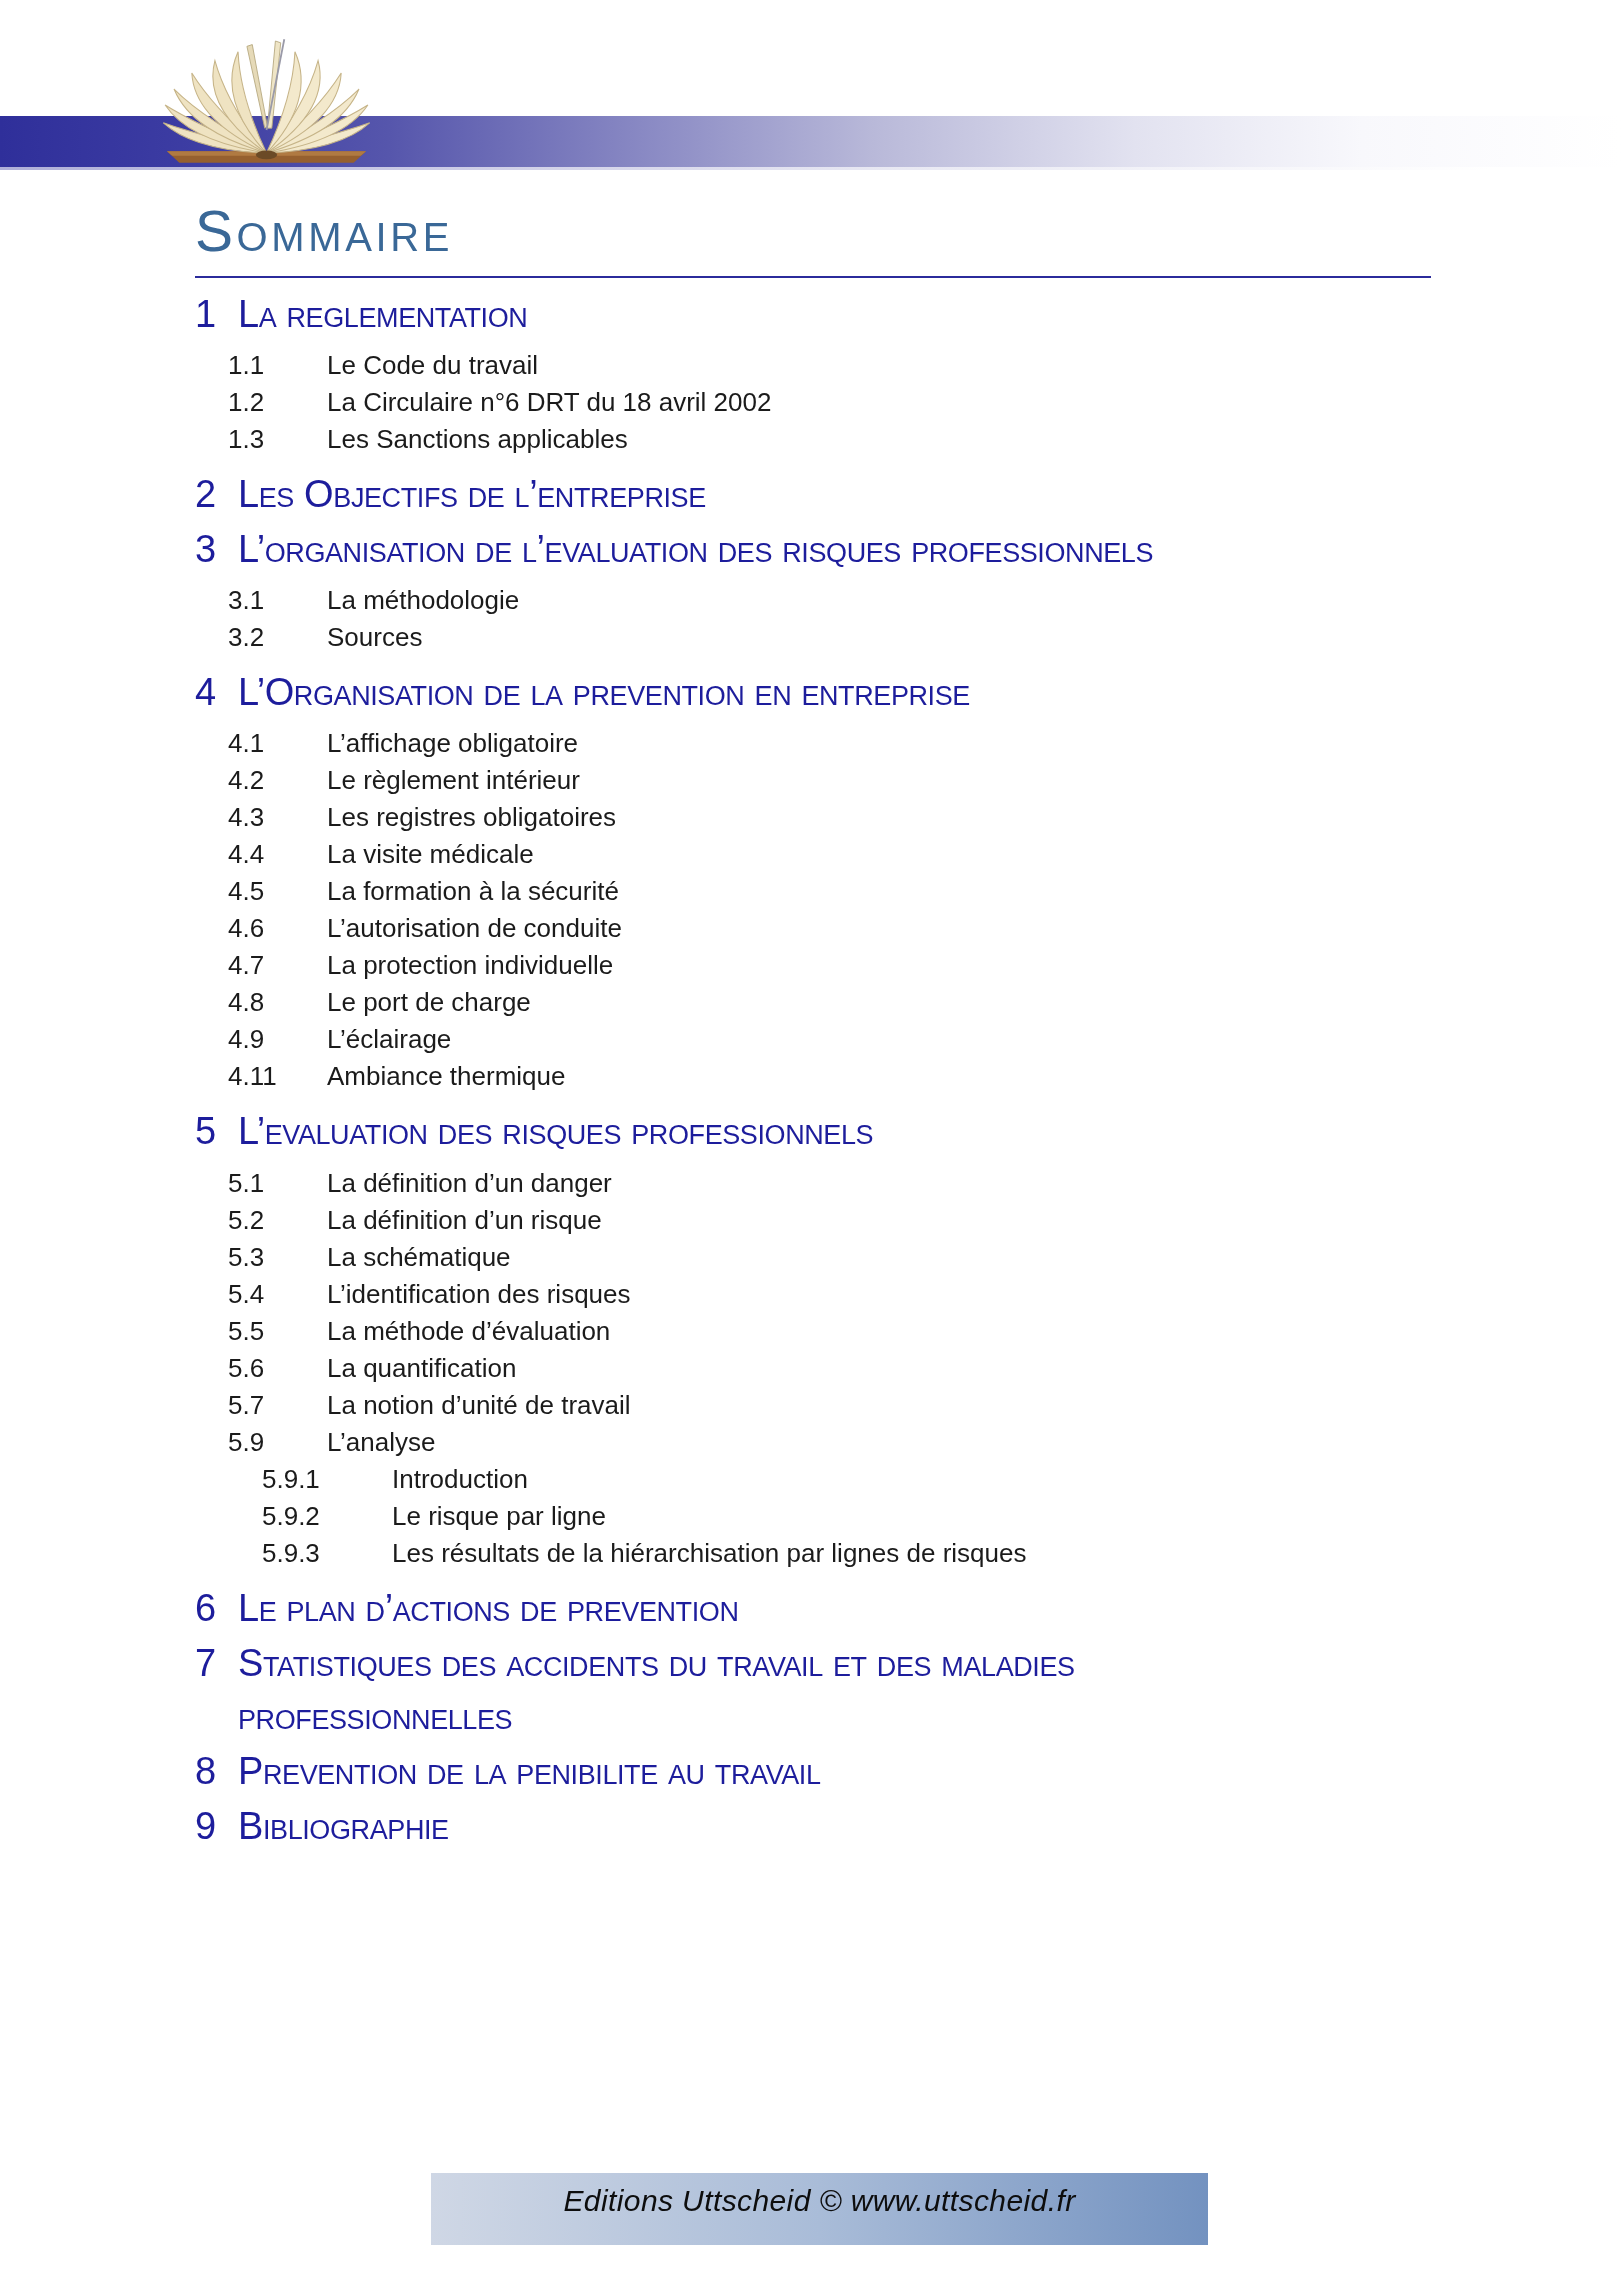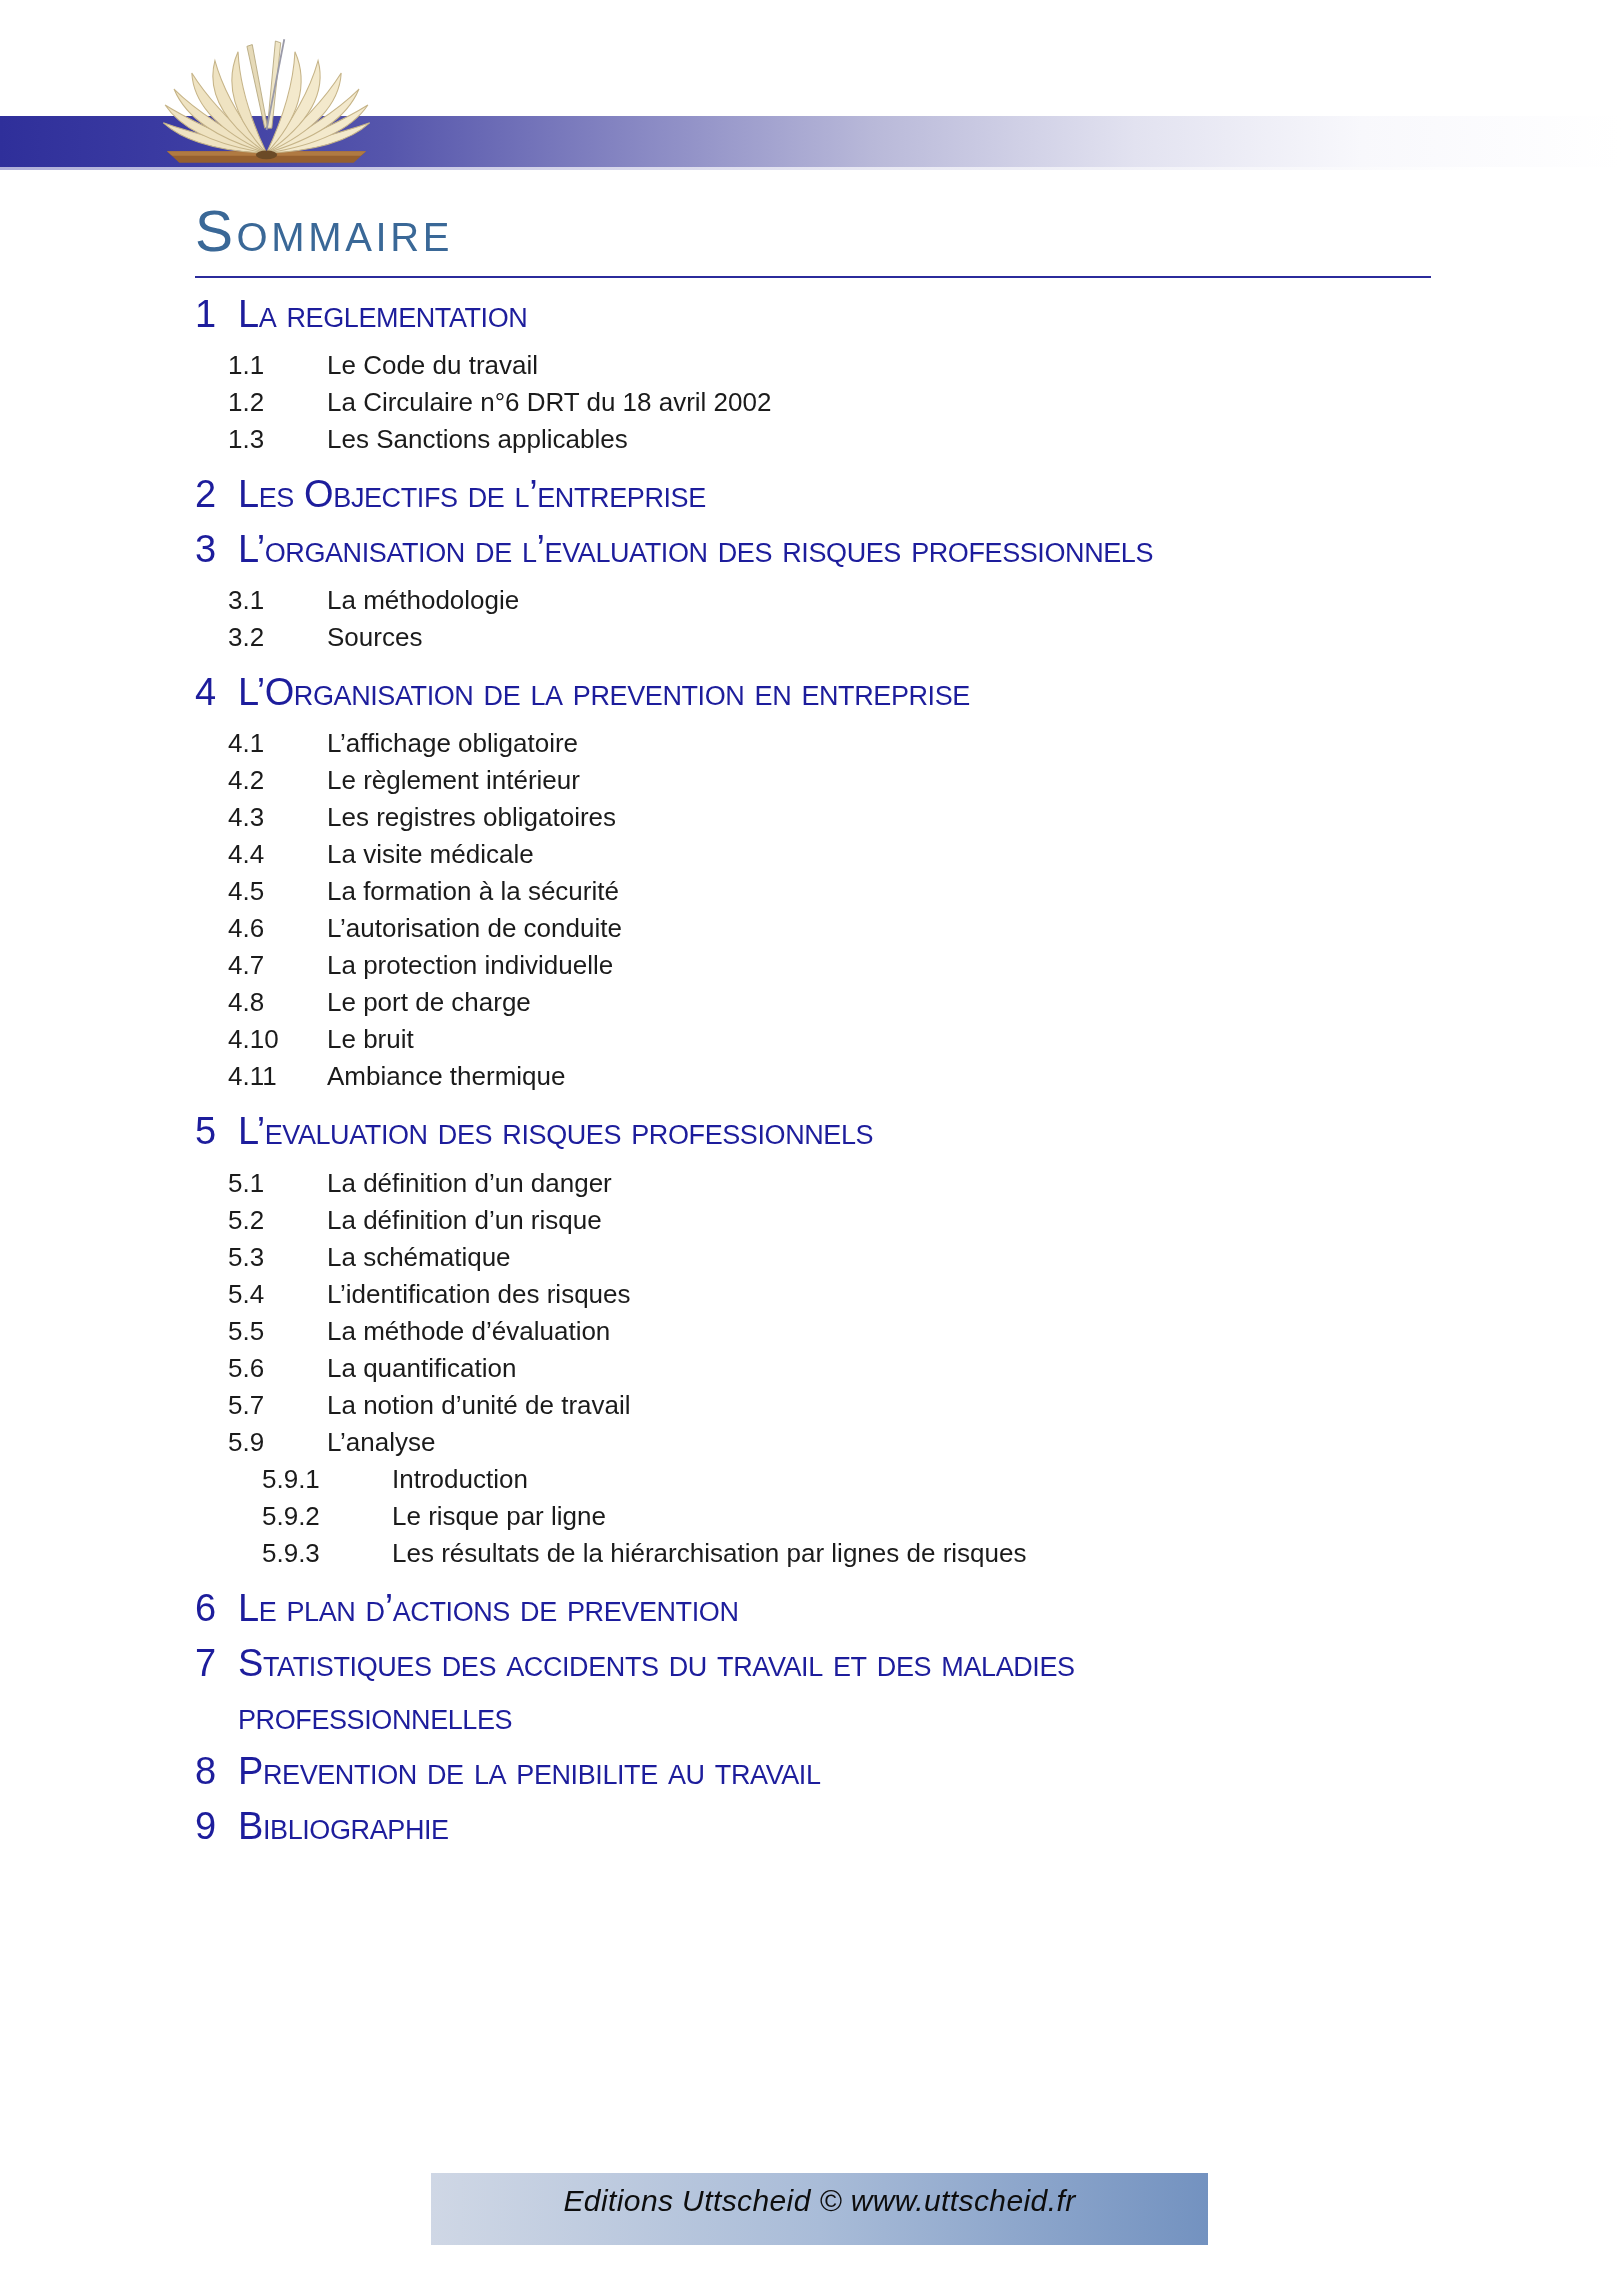--- a/index.html
+++ b/index.html
@@ -115,21 +115,21 @@
         <div class="entry level2"><span class="num">3.2</span><span class="label">Sources</span></div>
         <div class="entry level1"><span class="num">4</span><span class="label">L’Organisation de la prevention en entreprise</span></div>
         <div class="entry level2"><span class="num">4.1</span><span class="label">L’affichage obligatoire</span></div>
         <div class="entry level2"><span class="num">4.2</span><span class="label">Le règlement intérieur</span></div>
         <div class="entry level2"><span class="num">4.3</span><span class="label">Les registres obligatoires</span></div>
         <div class="entry level2"><span class="num">4.4</span><span class="label">La visite médicale</span></div>
         <div class="entry level2"><span class="num">4.5</span><span class="label">La formation à la sécurité</span></div>
         <div class="entry level2"><span class="num">4.6</span><span class="label">L’autorisation de conduite</span></div>
         <div class="entry level2"><span class="num">4.7</span><span class="label">La protection individuelle</span></div>
         <div class="entry level2"><span class="num">4.8</span><span class="label">Le port de charge</span></div>
-        <div class="entry level2"><span class="num">4.10</span><span class="label">Le bruit</span></div>
+        <div class="entry level2"><span class="num">4.9</span><span class="label">L’éclairage</span></div>
         <div class="entry level2"><span class="num">4.11</span><span class="label">Ambiance thermique</span></div>
         <div class="entry level1"><span class="num">5</span><span class="label">L’evaluation des risques professionnels</span></div>
         <div class="entry level2"><span class="num">5.1</span><span class="label">La définition d’un danger</span></div>
         <div class="entry level2"><span class="num">5.2</span><span class="label">La définition d’un risque</span></div>
         <div class="entry level2"><span class="num">5.3</span><span class="label">La schématique</span></div>
         <div class="entry level2"><span class="num">5.4</span><span class="label">L’identification des risques</span></div>
         <div class="entry level2"><span class="num">5.5</span><span class="label">La méthode d’évaluation</span></div>
         <div class="entry level2"><span class="num">5.6</span><span class="label">La quantification</span></div>
         <div class="entry level2"><span class="num">5.7</span><span class="label">La notion d’unité de travail</span></div>
         <div class="entry level2"><span class="num">5.9</span><span class="label">L’analyse</span></div>

